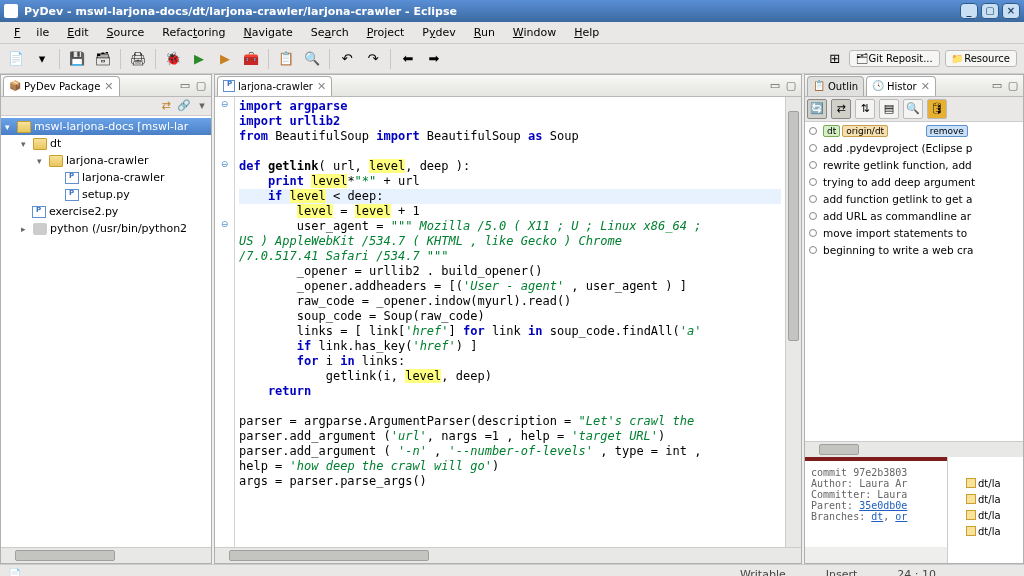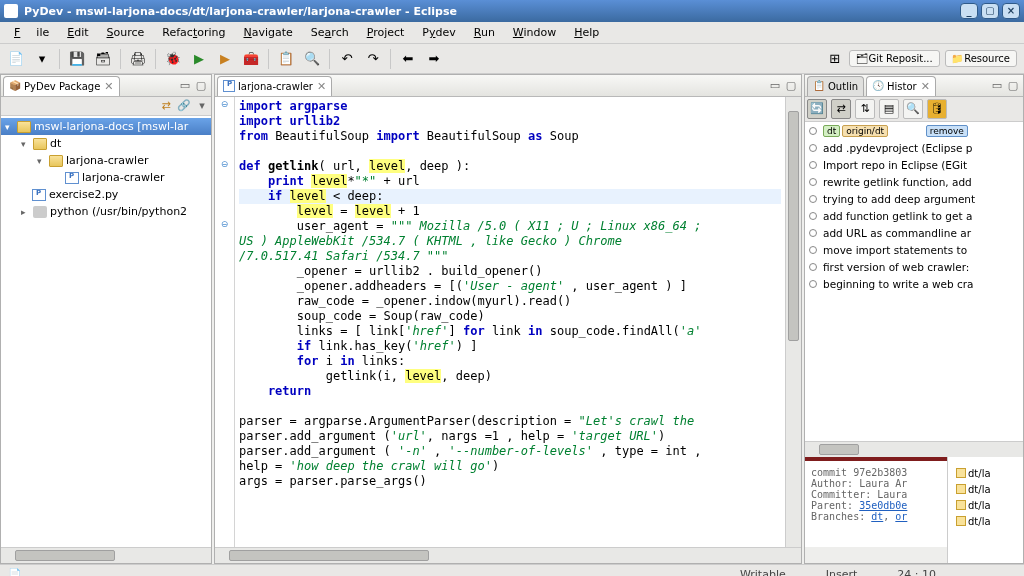--- a/index.html
+++ b/index.html
@@ -54,21 +54,21 @@
 .right-col { width: 220px; display: flex; flex-direction: column; }
 .history-list { flex: 1; background: #fff; overflow: hidden; font-size: 10.5px; }
 .hist-row { display: flex; align-items: center; height: 17px; padding-left: 4px; white-space: nowrap; overflow: hidden; }
 .commit-dot { width: 8px; height: 8px; border: 1px solid #888; border-radius: 50%; background: #fff; margin-right: 6px; flex-shrink: 0; }
 .branch-tag { background: #d4f0c4; border: 1px solid #7aaa5a; border-radius: 2px; padding: 0 3px; font-size: 9px; margin-right: 2px; }
 .branch-tag.orange { background: #f6e0b0; border-color: #c8a050; }
 .branch-tag.head { background: #f0abfc; border-color: #999; margin-top: 48px; }
 .branch-tag.blue { background: #c8e0f8; border-color: #6090c8; }
 .commit-detail { background: #fff; font-family: monospace; font-size: 10px; padding: 6px; border-top: 4px solid #7f1d1d; color: #666; height: 90px; overflow: hidden; }
 .commit-detail a { color: #2060c0; text-decoration: underline; }
-.file-panel { width: 76px; background: #fff; border-left: 1px solid #ccc; font-size: 10px; padding: 8px; }
+.file-panel { width: 76px; background: #fff; border-left: 1px solid #ccc; font-size: 10px; padding: 18px; }
 .file-panel div { display: flex; align-items: center; height: 16px; }
 .file-panel .ficon { width: 10px; height: 10px; background: #f9e29a; border: 1px solid #c9a030; margin-right: 2px; }
 .statusbar { height: 20px; background: #e9e8e6; border-top: 1px solid #ccc; display: flex; align-items: center; font-size: 11px; padding: 0 8px; }
 .statusbar .sbcell { padding: 0 20px; color: #444; }
 .mini-tool { background: #e9e8e6; border-bottom: 1px solid #ccc; padding: 2px; display: flex; gap: 4px; }
 .mini-btn { width: 20px; height: 20px; border: 1px solid #bbb; border-radius: 2px; background: #f4f4f2; text-align: center; font-size: 11px; line-height: 18px; }
 .mini-btn.toggled { background: #d0d0c8; border-color: #888; }
 .file-label { background: #f4f4f2; padding: 3px 4px; font-size: 10.5px; border-bottom: 1px solid #ccc; white-space: nowrap; overflow: hidden; }
 </style>
 </head>
@@ -155,20 +155,24 @@
           <span>dt</span>
       </div>
       <div class="tree-row" style="padding-left:36px">
         <span class="expand">▾</span>
           <span class="node-icon folder-icon"></span>
           <span>larjona-crawler</span>
       </div>
       <div class="tree-row" style="padding-left:64px">
         <span class="node-icon py-icon"></span>
           <span>larjona-crawler</span>
+      </div>
+      <div class="tree-row" style="padding-left:64px">
+        <span class="node-icon py-icon"></span>
+          <span>setup.py</span>
       </div>
       <div class="tree-row" style="padding-left:31px">
         <span class="node-icon py-icon"></span>
           <span>exercise2.py</span>
       </div>
       <div class="tree-row" style="padding-left:20px">
         <span class="expand">▸</span>
           <span class="node-icon python-pkg"></span>
           <span>python  (/usr/bin/python2</span>
       </div>
@@ -270,45 +274,37 @@
             <span class="branch-tag head">HEAD</span>
             <span class="branch-tag blue">remove</span>
             <span></span>
           </div>
           <div class="hist-row">
             <span class="commit-dot"></span>
             <span>add .pydevproject (Eclipse p</span>
           </div>
           <div class="hist-row">
             <span class="commit-dot"></span>
-            <span>Import repo in Eclipse (EGit</span>
-          </div>
-          <div class="hist-row">
-            <span class="commit-dot"></span>
             <span>rewrite getlink function, add</span>
           </div>
           <div class="hist-row">
             <span class="commit-dot"></span>
             <span>trying to add deep argument</span>
           </div>
           <div class="hist-row">
             <span class="commit-dot"></span>
             <span>add function getlink to get a</span>
           </div>
           <div class="hist-row">
             <span class="commit-dot"></span>
             <span>add URL as commandline ar</span>
           </div>
           <div class="hist-row">
             <span class="commit-dot"></span>
             <span>move import statements to</span>
-          </div>
-          <div class="hist-row">
-            <span class="commit-dot"></span>
-            <span>first version of web crawler:</span>
           </div>
           <div class="hist-row">
             <span class="commit-dot"></span>
             <span>beginning to write a web cra</span>
           </div>
         </div>
       <div class="hscroll">
           <div class="thumb" style="width:40px"></div>
         </div>
       <div style="display:flex; height:106px">

